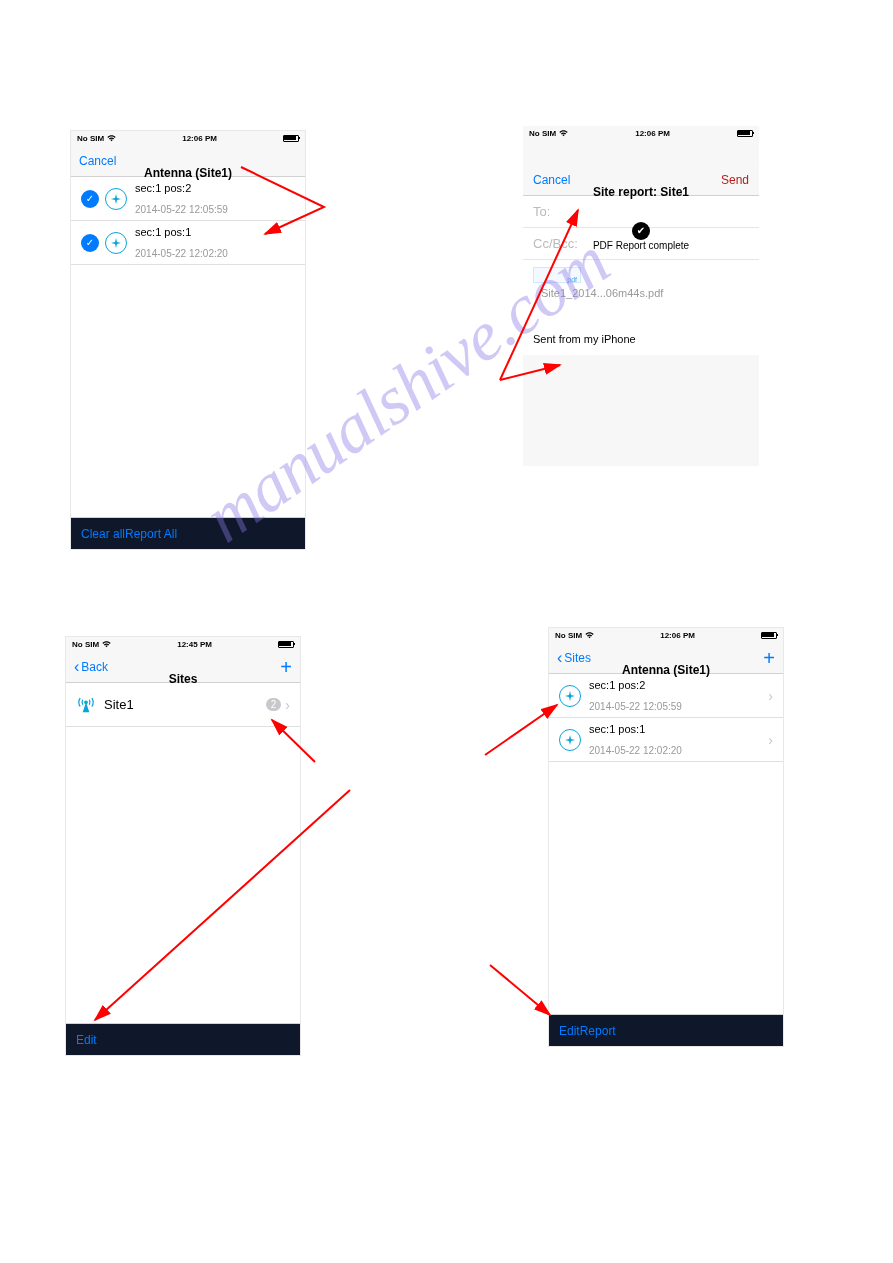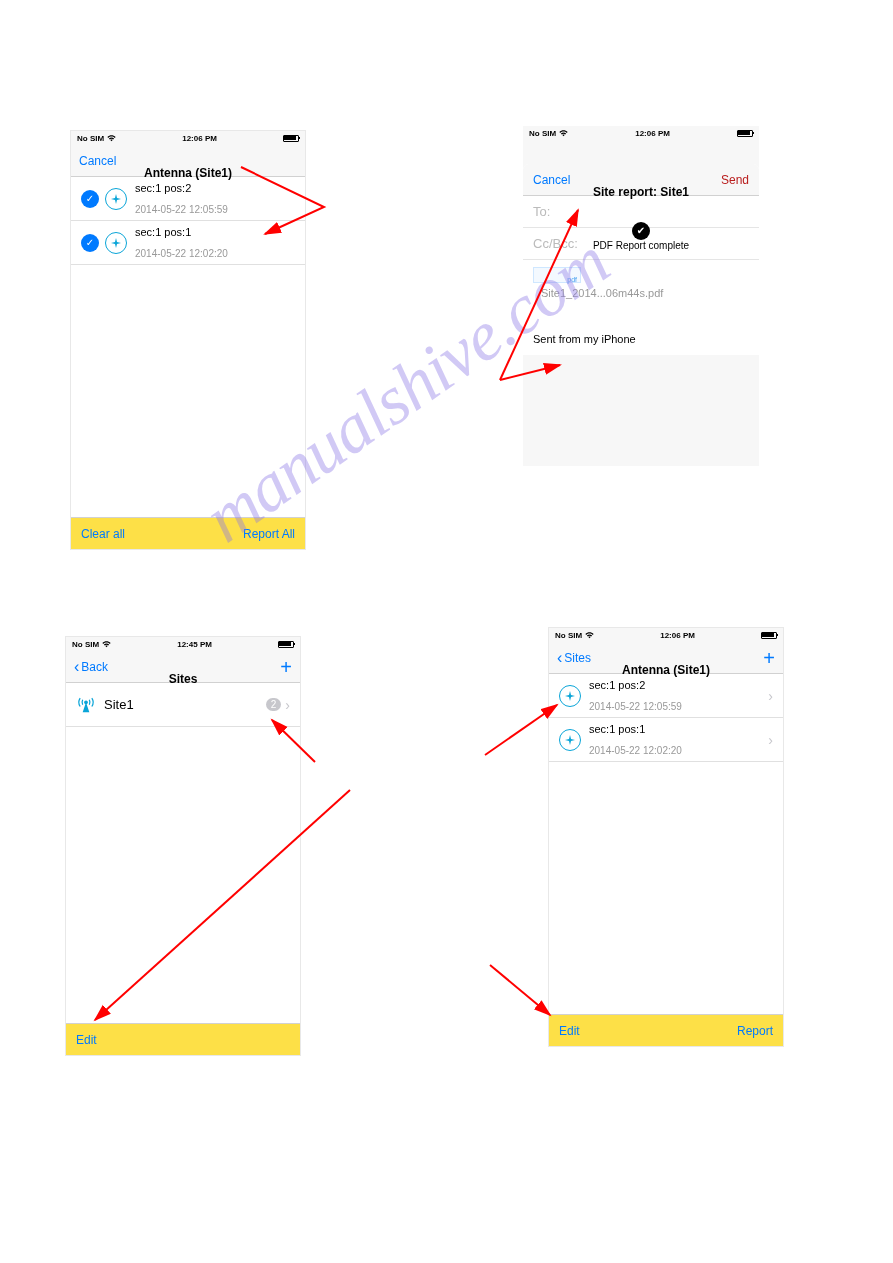--- a/index.html
+++ b/index.html
@@ -74,22 +74,22 @@
   width: 22px; height: 22px; border-radius: 50%; border: 1.5px solid #0aa5d8;
   display: flex; align-items: center; justify-content: center; margin-right: 8px;
 }
 .compass-circle svg { width: 12px; height: 12px; }
 
 .antenna-icon { margin-right: 8px; }
 
 .badge { background: #c7c7cc; color: #fff; border-radius: 8px; font-size: 10px; padding: 1px 5px; margin-right: 4px; }
 
 .toolbar {
-  height: 32px; background: #fde047; border-top: 1px solid #d1d1d1;
-  display: flex; align-items: center; justify-content: space-between; padding: 0 10px;
+  height: 32px; background: #0f172a; border-top: 1px solid #d1d1d1;
+  display: flex; align-items: center; padding: 0 10px;
   font-size: 12px; color: #007aff;
 }
 
 
 .modal-nav { height: 32px; background: #f7f7f7; display: flex; align-items: center; justify-content: space-between; padding: 0 10px; font-size: 12px; border-bottom: 1px solid #d1d1d1; position: relative; }
 .fieldrow { padding: 8px 10px; border-bottom: 1px solid #e5e5e5; font-size: 13px; color: #bbb; }
 
 .pdf-toast { text-align: center; margin-bottom: 12px; }
 .toast-check { width: 18px; height: 18px; border-radius: 50%; background: #000; display: inline-flex; align-items: center; justify-content: center; color: #fff; font-size: 10px; }
 .pdf-chip { width: 48px; height: 16px; background: #f3f9ff; border: 1px solid #cfe7ff; text-align: right; padding-right: 3px; margin-bottom: 4px; }

